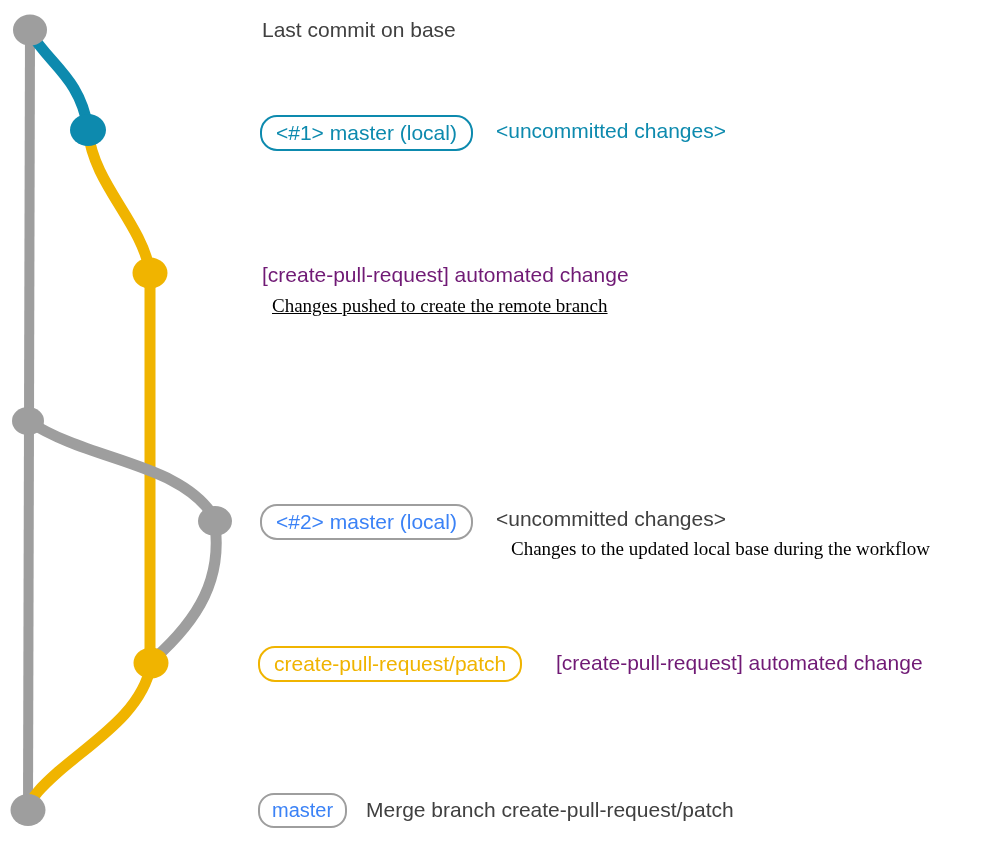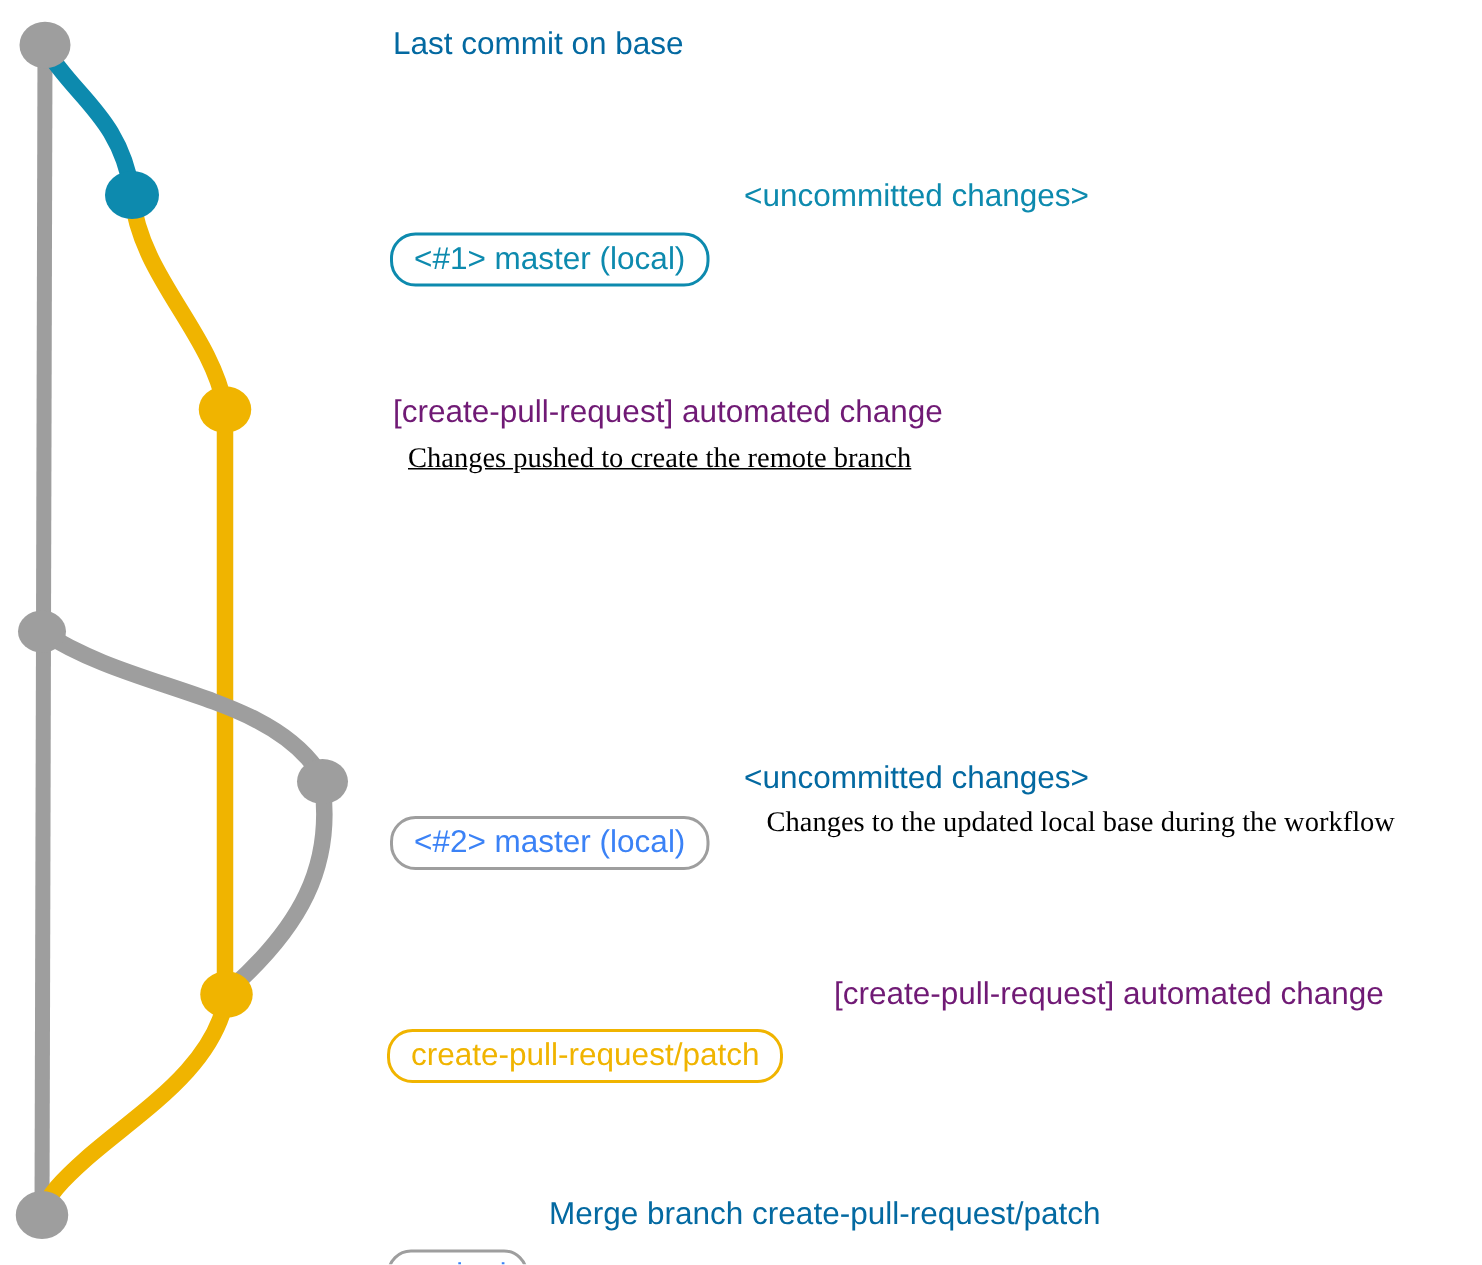--- a/index.html
+++ b/index.html
@@ -6,32 +6,32 @@
   #canvas{
     position:relative;
     width:988px;height:843px;
     background:#ffffff;
     overflow:hidden;
     font-family:"Liberation Sans", sans-serif;
   }
   #graph-svg{position:absolute;left:0;top:0;}
   .abs{position:absolute;white-space:nowrap;}
   .lbl{font-size:21px;line-height:26px;}
-  .c-gray{color:#0369a1;text-align:right;}
+  .c-gray{color:#404040;text-align:right;}
   .c-teal{color:#0d8aae;}
   .c-yellow{color:#701a75;}
   .desc{
     font-family:"Liberation Serif", serif;
     font-size:19px;line-height:24px;color:#000000;
   }
   .badge{
     display:inline-flex;align-items:center;justify-content:center;
     height:32px;padding:0 14px;
     border:2px solid;border-radius:17px;
-    font-size:21px;background:#ffffff;margin-top:40px;
+    font-size:21px;background:#ffffff;
   }
   .badge-teal{border-color:#0d8aae;color:#0d8aae;}
   .badge-gray{border-color:#9e9e9e;color:#3b82f6;}
   .badge-yellow{border-color:#f0b400;color:#f0b400;}
   .badge-sm{height:31px;padding:0 12px;font-size:20px;border-radius:16px;}
 </style>
 </head>
 <body>
 
 <div id="canvas">
@@ -71,17 +71,17 @@
   </div>
   <div class="abs lbl c-gray" style="left:496px;top:506px;">&lt;uncommitted changes&gt;</div>
   <div class="abs desc" style="left:511px;top:537px;">Changes to the updated local base during the workflow</div>
 
   <div class="abs badge badge-yellow" style="left:258px;top:646px;">
     <span>create-pull-request/patch</span>
   </div>
   <div class="abs lbl c-yellow" style="left:556px;top:650px;">[create-pull-request] automated change</div>
 
   <div class="abs badge badge-gray badge-sm" style="left:258px;top:793px;">
-    <span>pushed</span>
+    <span>master</span>
   </div>
   <div class="abs lbl c-gray" style="left:366px;top:797px;">Merge branch create-pull-request/patch</div>
 
 </div>
 
 </body></html>

